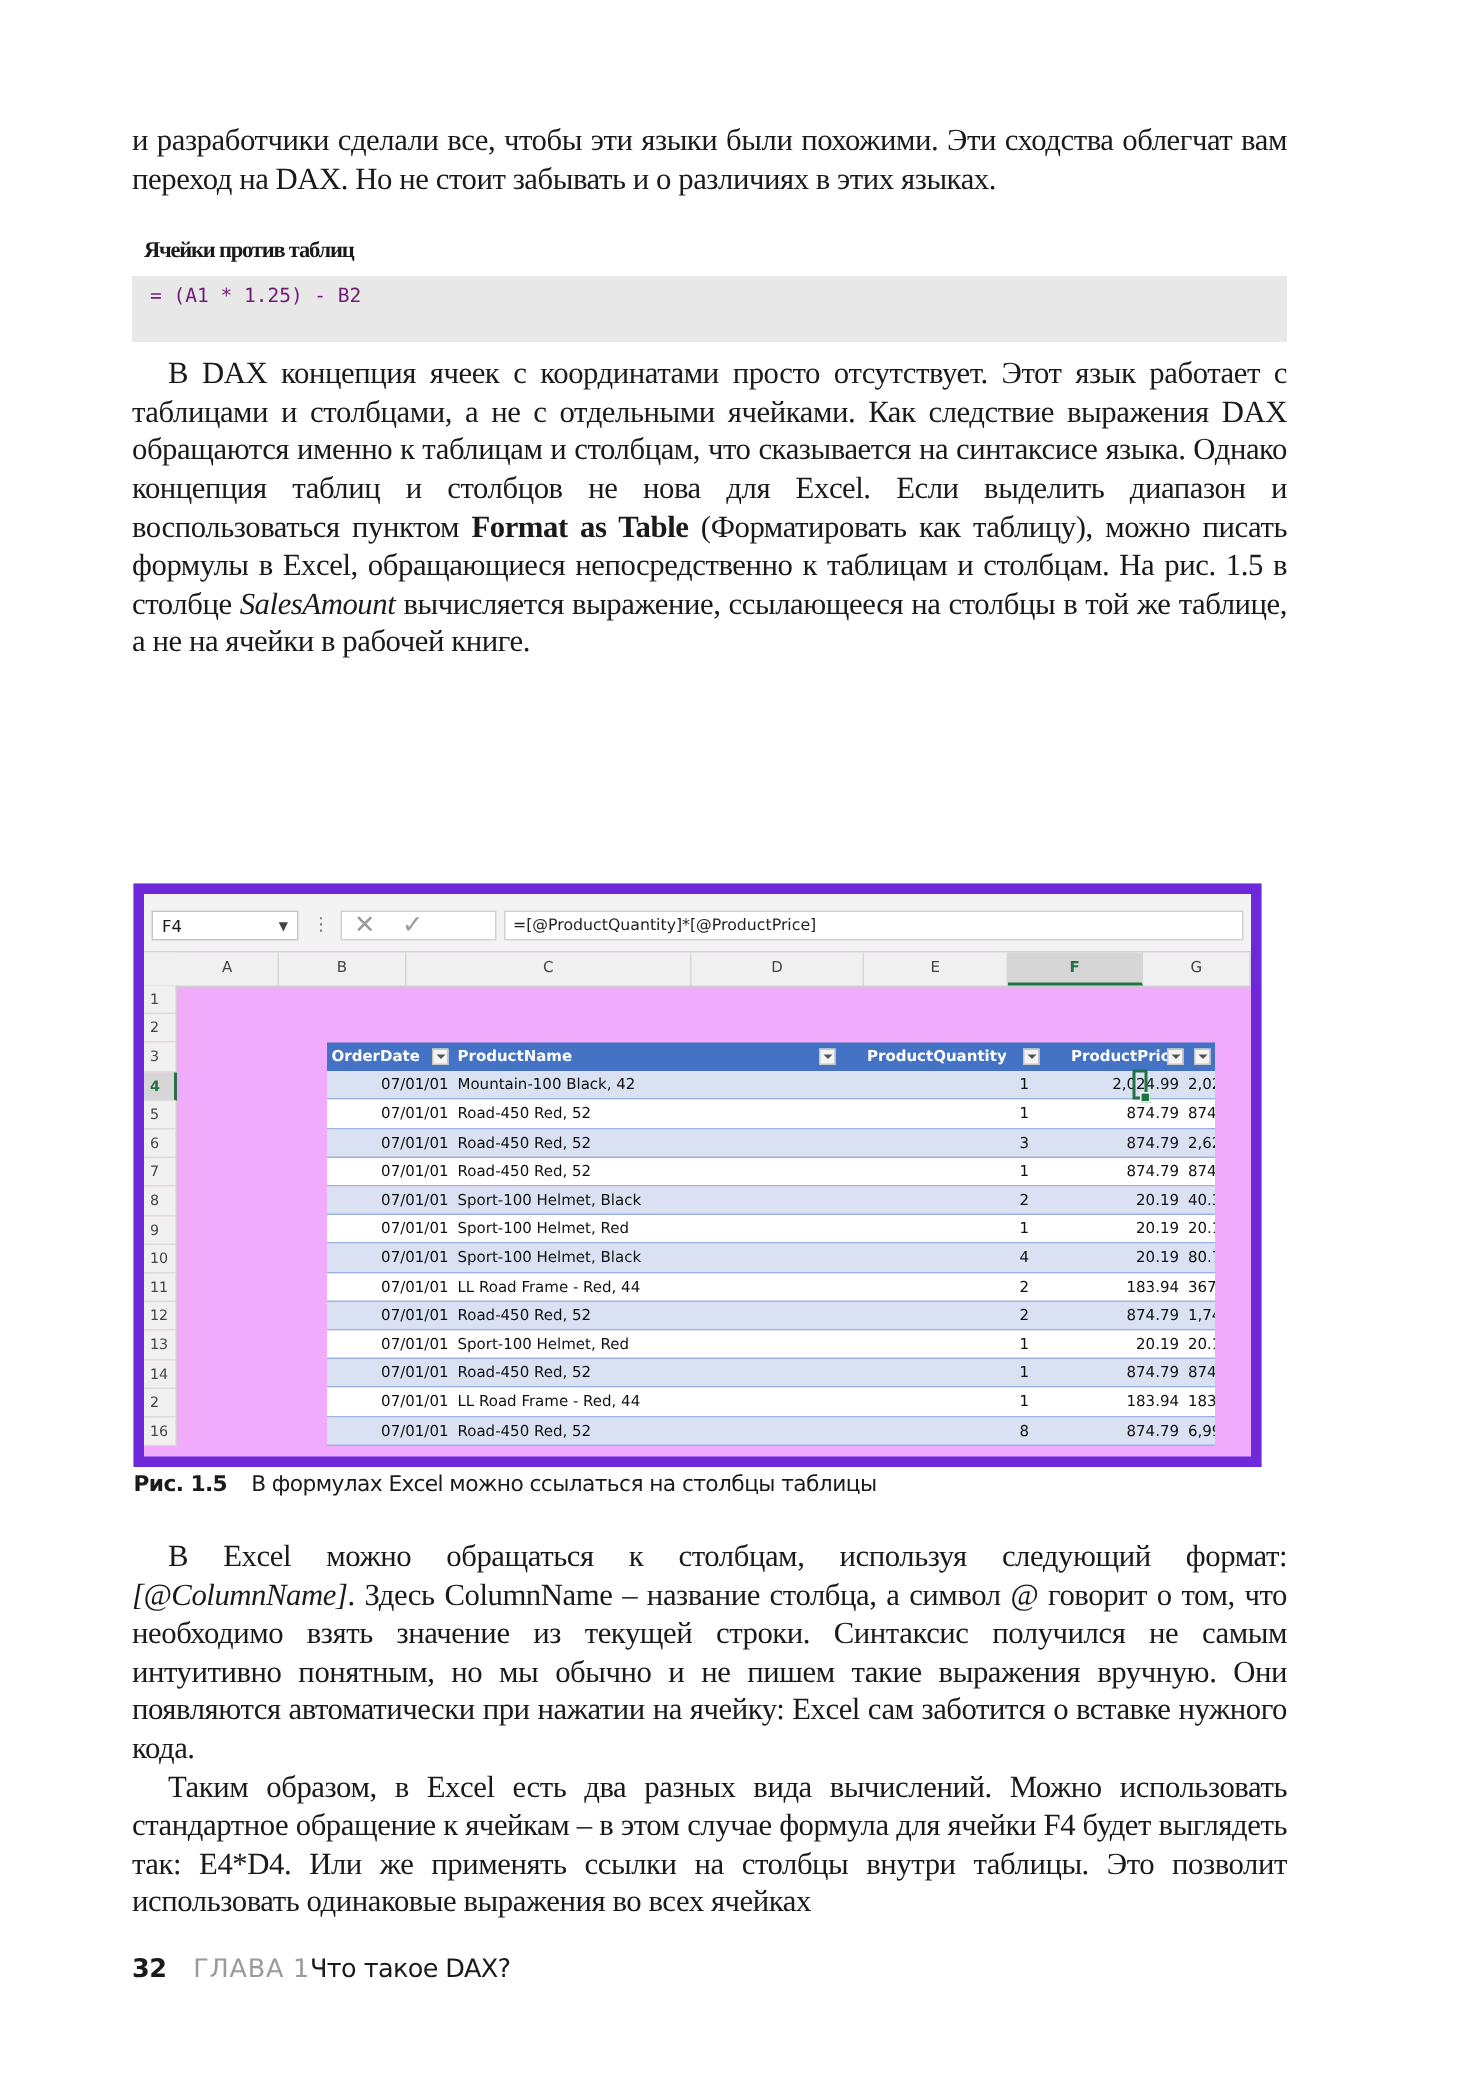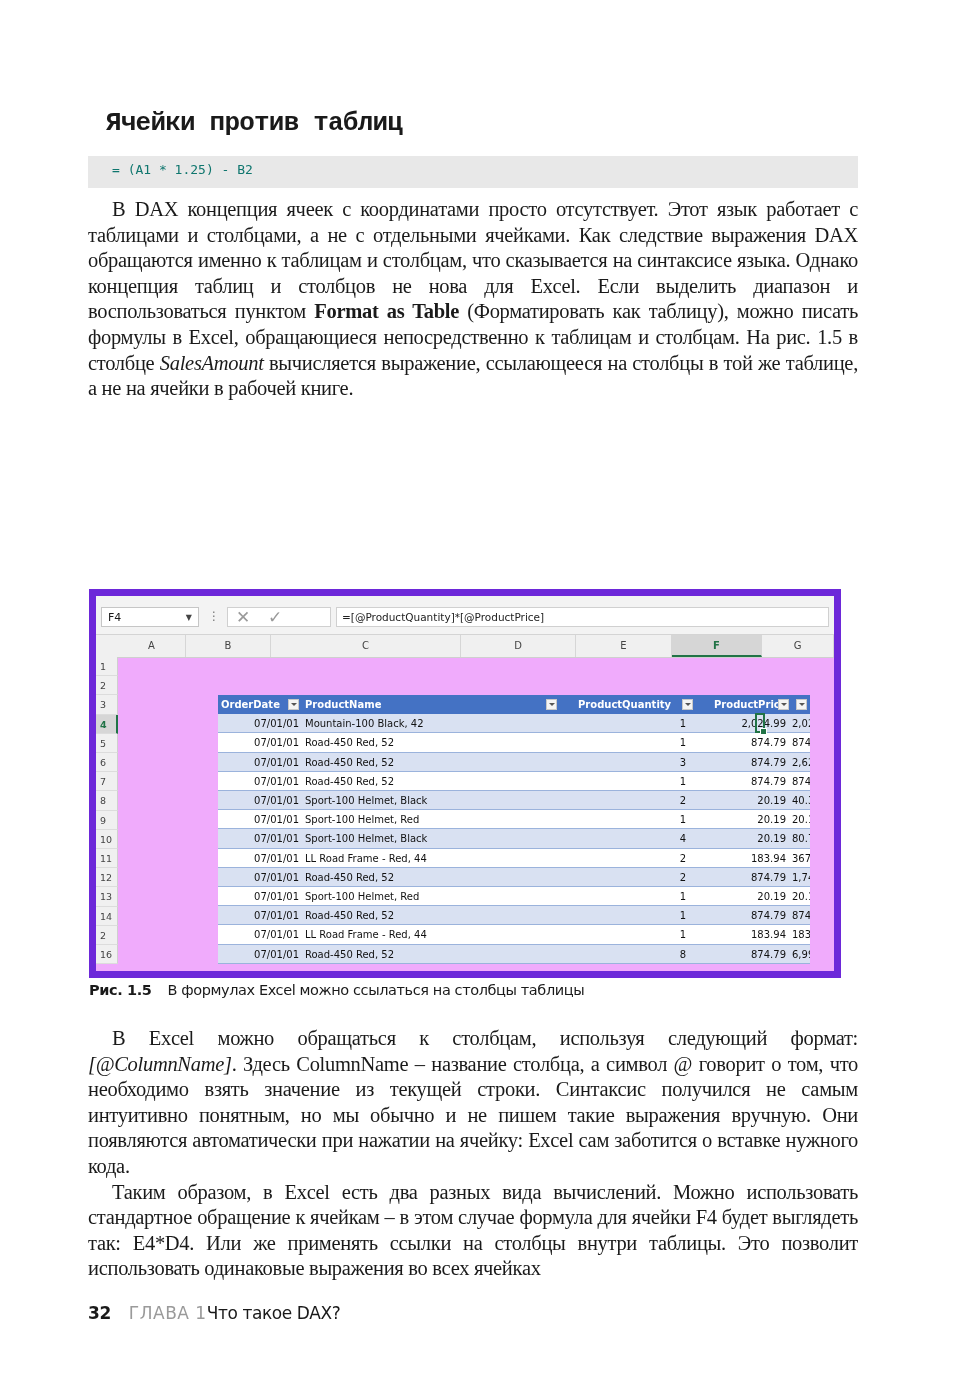--- a/index.html
+++ b/index.html
@@ -1,21 +1,21 @@
 <!DOCTYPE html>
 <html><head>
 <meta charset="utf-8">
 <style>
   html, body { margin: 0; padding: 0; background: #ffffff; }
   body { width: 974px; height: 1388px; position: relative; overflow: hidden; color: #1a1a1a; }
   .page { position: absolute; left: 88px; top: 82px; width: 770px; }
   .p { font-family: "Liberation Serif", serif; font-size: 20.5px; line-height: 25.6px; text-align: justify; margin: 0; letter-spacing: -0.3px; }
   .p.indent { text-indent: 24px; }
-  .h2 { font-family: Liberation Mono, monospace; font-weight: bold; font-size: 26px; margin: 18px; letter-spacing: -0.8px; }
-  .code { background: #e8e8e8; font-family: "DejaVu Sans Mono", monospace; font-size: 13px; padding: 0 24px; height: 32px; line-height: 28px; color: #0f766e; }
+  .h2 { font-family: Liberation Serif, serif; font-weight: bold; font-size: 15px; margin: 8px; letter-spacing: -0.8px; }
+  .code { background: #e8e8e8; font-family: "DejaVu Sans Mono", monospace; font-size: 13px; padding: 0 12px; height: 44px; line-height: 28px; color: #701a75; }
   b.strong { font-weight: bold; }
   i.em { font-style: italic; }
 
   
   .fig { position: absolute; left: 89px; top: 589px; width: 738px; height: 375px; border: 7px solid #6d28d9; background: #f0abfc; font-family: "DejaVu Sans", sans-serif; overflow: hidden; }
   .fbar { position: absolute; left: 0; top: 0; width: 738px; height: 38px; background: #f3f3f3; border-bottom: 1px solid #d4d4d4; }
   .namebox { position: absolute; left: 5px; top: 11px; width: 98px; height: 20px; background: #fff; border: 1px solid #c6c6c6; font-size: 11px; line-height: 20px; padding-left: 6px; box-sizing: border-box; }
   .namebox .dd { position: absolute; right: 6px; top: 0; font-size: 8px; color: #444; }
   .dots { position: absolute; left: 112px; top: 12px; font-size: 12px; color: #777; line-height: 16px; }
   .fbtns { position: absolute; left: 131px; top: 11px; width: 104px; height: 20px; background: #fff; border: 1px solid #d0d0d0; box-sizing: border-box; }
@@ -51,20 +51,21 @@
 
   .page2 { position: absolute; left: 88px; top: 1026px; width: 770px; }
   .footer { position: absolute; left: 88px; top: 1303px; font-family: "DejaVu Sans", sans-serif; font-size: 17px; letter-spacing: -0.4px; }
   .footer .num { font-weight: bold; margin-right: 18px; }
   .footer .chap { color: #9a9a9a; letter-spacing: 0.5px; }
 </style>
 </head>
 <body>
 
 <div class="page">
+  <p class="p">и разработчики сделали все, чтобы эти языки были похожими. Эти сходства облегчат вам переход на DAX. Но не стоит забывать и о различиях в этих языках.</p>
   <h2 class="h2" style="margin-top:26px;">Ячейки против таблиц</h2>
   <div class="code" style="margin-top:7px;">= (A1 * 1.25) - B2</div>
   <p class="p indent" style="margin-top:9px;"><span>В DAX концепция ячеек с координатами просто отсутствует. Этот язык работает с таблицами и столбцами, а не с отдельными ячейками. Как следствие выражения DAX обращаются именно к таблицам и столбцам, что сказывается на синтаксисе языка. Однако концепция таблиц и столбцов не нова для Excel. Если выделить диапазон и воспользоваться пунктом </span><b class="strong">Format as Table</b><span> (Форматировать как таблицу), можно писать формулы в Excel, обращающиеся непосредственно к таблицам и столбцам. На рис. 1.5 в столбце </span><i class="em">SalesAmount</i><span> вычисляется выражение, ссылающееся на столбцы в той же таблице, а не на ячейки в рабочей книге.</span></p>
 </div>
 
 <div class="fig">
   <div class="fbar">
     <div class="namebox"><span>F4</span><span class="dd">▼</span></div>
     <div class="dots">⋮</div>
     <div class="fbtns">

